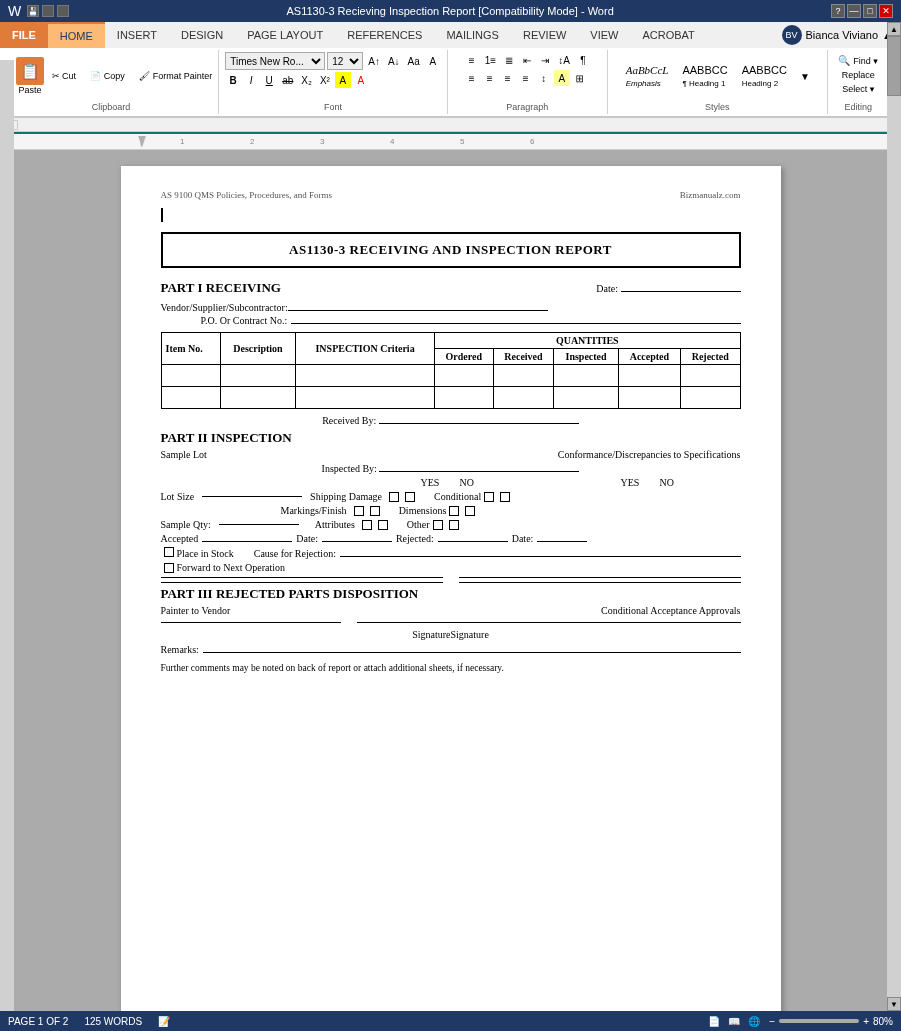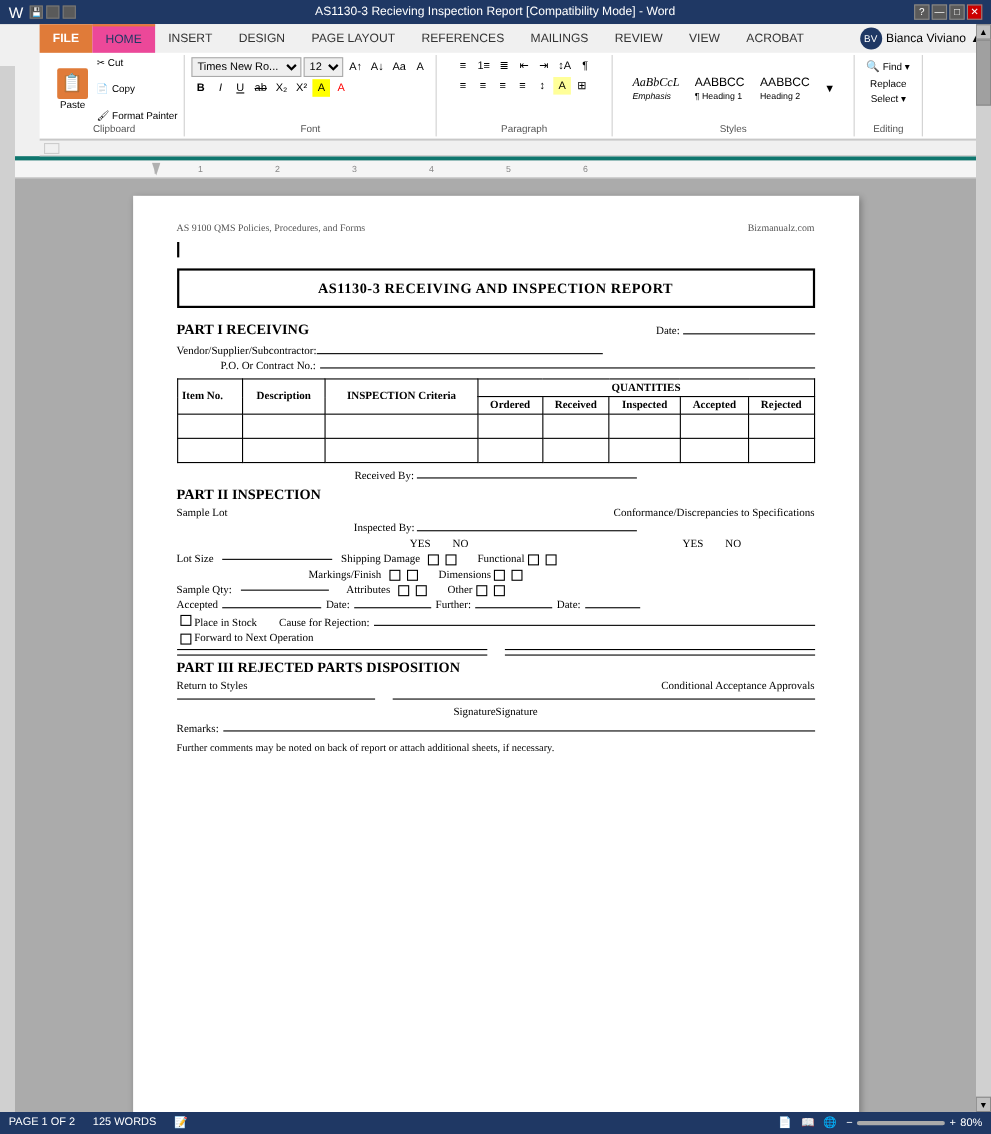--- a/index.html
+++ b/index.html
@@ -12,32 +12,32 @@
       height: 22px;
       display: flex;
       align-items: center;
       justify-content: space-between;
       padding: 0 8px;
       font-family: Arial, sans-serif;
       font-size: 11px;
     }
 
     
-    .ribbon { background: #f0f0f0; border-bottom: 4px solid #0f766e; padding-left: 36px; }
+    .ribbon { background: #f0f0f0; border-bottom: 2px solid #0f766e; }
     .ribbon-tabs { background: #f0f0f0; display: flex; height: 26px; }
     .ribbon-tab {
       padding: 4px 12px;
       font-family: Arial, sans-serif;
       font-size: 11px;
       cursor: pointer;
       border: none;
       background: transparent;
       color: #333;
     }
-    .ribbon-tab.active { background: #ec4899; color: #1f3864; border-top: 2px solid #e07b39; }
+    .ribbon-tab.active { background: #fdba74; color: #1f3864; border-top: 2px solid #e07b39; }
     .ribbon-tab.file-tab { background: #e07b39; color: white; font-weight: bold; }
 
     .ribbon-body { background: white; border-bottom: 2px solid #c8c8c8; padding: 2px 4px; display: flex; align-items: stretch; min-height: 70px; }
     .ribbon-group { display: flex; flex-direction: column; align-items: center; border-right: 1px solid #d0d0d0; padding: 2px 6px; min-width: 50px; }
     .ribbon-group-label { font-family: Arial, sans-serif; font-size: 9px; color: #555; margin-top: auto; padding-top: 2px; }
     .ribbon-group-content { display: flex; align-items: center; gap: 2px; flex: 1; }
 
     .big-btn { display: flex; flex-direction: column; align-items: center; padding: 2px 6px; cursor: pointer; font-family: Arial, sans-serif; font-size: 9px; }
     .big-btn-icon { width: 28px; height: 28px; background: #e07b39; border-radius: 2px; display: flex; align-items: center; justify-content: center; color: white; font-size: 16px; }
     .font-row { display: flex; align-items: center; gap: 2px; }
@@ -171,21 +171,21 @@
   </div>
 
   <div class="ribbon-body">
 
     <div class="ribbon-group">
       <div class="ribbon-group-content">
         <div class="big-btn">
           <div class="big-btn-icon">📋</div>
           <span style="font-family:Arial,sans-serif;font-size:9px;">Paste</span>
         </div>
-        <div style="display:flex;flex-direction:column;gap:14px;">
+        <div style="display:flex;flex-direction:row;gap:14px;">
           <div style="font-size:9px;font-family:Arial,sans-serif;cursor:pointer;">✂ Cut</div>
           <div style="font-size:9px;font-family:Arial,sans-serif;cursor:pointer;">📄 Copy</div>
           <div style="font-size:9px;font-family:Arial,sans-serif;cursor:pointer;">🖌 Format Painter</div>
         </div>
       </div>
       <span class="ribbon-group-label">Clipboard</span>
     </div>
 
     <div class="ribbon-group" style="min-width:200px;">
       <div class="ribbon-group-content" style="flex-direction:column;align-items:flex-start;">
@@ -376,40 +376,40 @@
         <span>Sample Lot</span>
         <span>Conformance/Discrepancies to Specifications</span>
       </div>
 
       <div style="text-align:center;margin:3px 0;font-size:10px;">
         <span>Inspected By:</span>
         <span style="border-bottom:1px solid black;display:inline-block;width:200px;"></span>
       </div>
 
       
-      <div style="display:flex;font-size:10px;margin:2px 0;gap:48px;">
+      <div style="display:flex;font-size:10px;margin:2px 0;">
         <div style="flex:1;"></div>
         <div style="width:200px;display:flex;gap:20px;padding-left:40px;">
           <span>YES</span>
           <span>NO</span>
         </div>
         <div style="width:160px;display:flex;gap:20px;padding-left:40px;">
           <span>YES</span>
           <span>NO</span>
         </div>
       </div>
 
       
       <div style="display:flex;align-items:center;font-size:10px;margin:3px 0;">
         <span>Lot Size</span>
         <span style="border-bottom:1px solid black;display:inline-block;width:100px;margin:0 8px;"></span>
         <span style="margin-right:4px;">Shipping Damage</span>
         <span class="checkbox-box"></span>
         <span class="checkbox-box"></span>
-        <span style="margin-left:16px;">Functional</span>
+        <span style="margin-left:16px;">Conditional</span>
         <span class="checkbox-box"></span>
         <span class="checkbox-box"></span>
       </div>
 
       
       <div style="display:flex;align-items:center;font-size:10px;margin:3px 0;padding-left:120px;">
         <span style="margin-right:4px;">Markings/Finish</span>
         <span class="checkbox-box"></span>
         <span class="checkbox-box"></span>
         <span style="margin-left:16px;">Dimensions</span>
@@ -428,21 +428,21 @@
         <span class="checkbox-box"></span>
         <span class="checkbox-box"></span>
       </div>
 
       
       <div style="display:flex;align-items:baseline;font-size:10px;margin:3px 0;gap:4px;">
         <span>Accepted</span>
         <span style="border-bottom:1px solid black;display:inline-block;width:90px;"></span>
         <span>Date:</span>
         <span style="border-bottom:1px solid black;display:inline-block;width:70px;"></span>
-        <span>Further:</span>
+        <span>Rejected:</span>
         <span style="border-bottom:1px solid black;display:inline-block;width:70px;"></span>
         <span>Date:</span>
         <span style="border-bottom:1px solid black;display:inline-block;width:50px;"></span>
       </div>
 
       
       <div style="display:flex;align-items:baseline;font-size:10px;margin:3px 0;">
         <span class="checkbox-box"></span>
         <span style="margin-right:20px;">Place in Stock</span>
         <span>Cause for Rejection:</span>
@@ -463,21 +463,21 @@
       <div style="display:flex;gap:16px;margin:3px 0;">
         <span style="border-bottom:1px solid black;flex:1;display:inline-block;"></span>
         <span style="border-bottom:1px solid black;flex:1;display:inline-block;"></span>
       </div>
     </div>
 
     <div>
       <span class="section-title">PART III REJECTED PARTS DISPOSITION</span>
 
       <div style="display:flex;justify-content:space-between;font-size:10px;margin:3px 0;">
-        <span>Return to Styles</span>
+        <span>Painter to Vendor</span>
         <span>Conditional Acceptance Approvals</span>
       </div>
 
       <div style="display:flex;gap:16px;margin:6px 0;">
         <span style="border-bottom:1px solid black;width:180px;display:inline-block;"></span>
         <span style="border-bottom:1px solid black;flex:1;display:inline-block;"></span>
       </div>
 
       <div style="display:flex;justify-content:center;font-size:10px;margin:4px 0;">
         <span>Signature</span>

